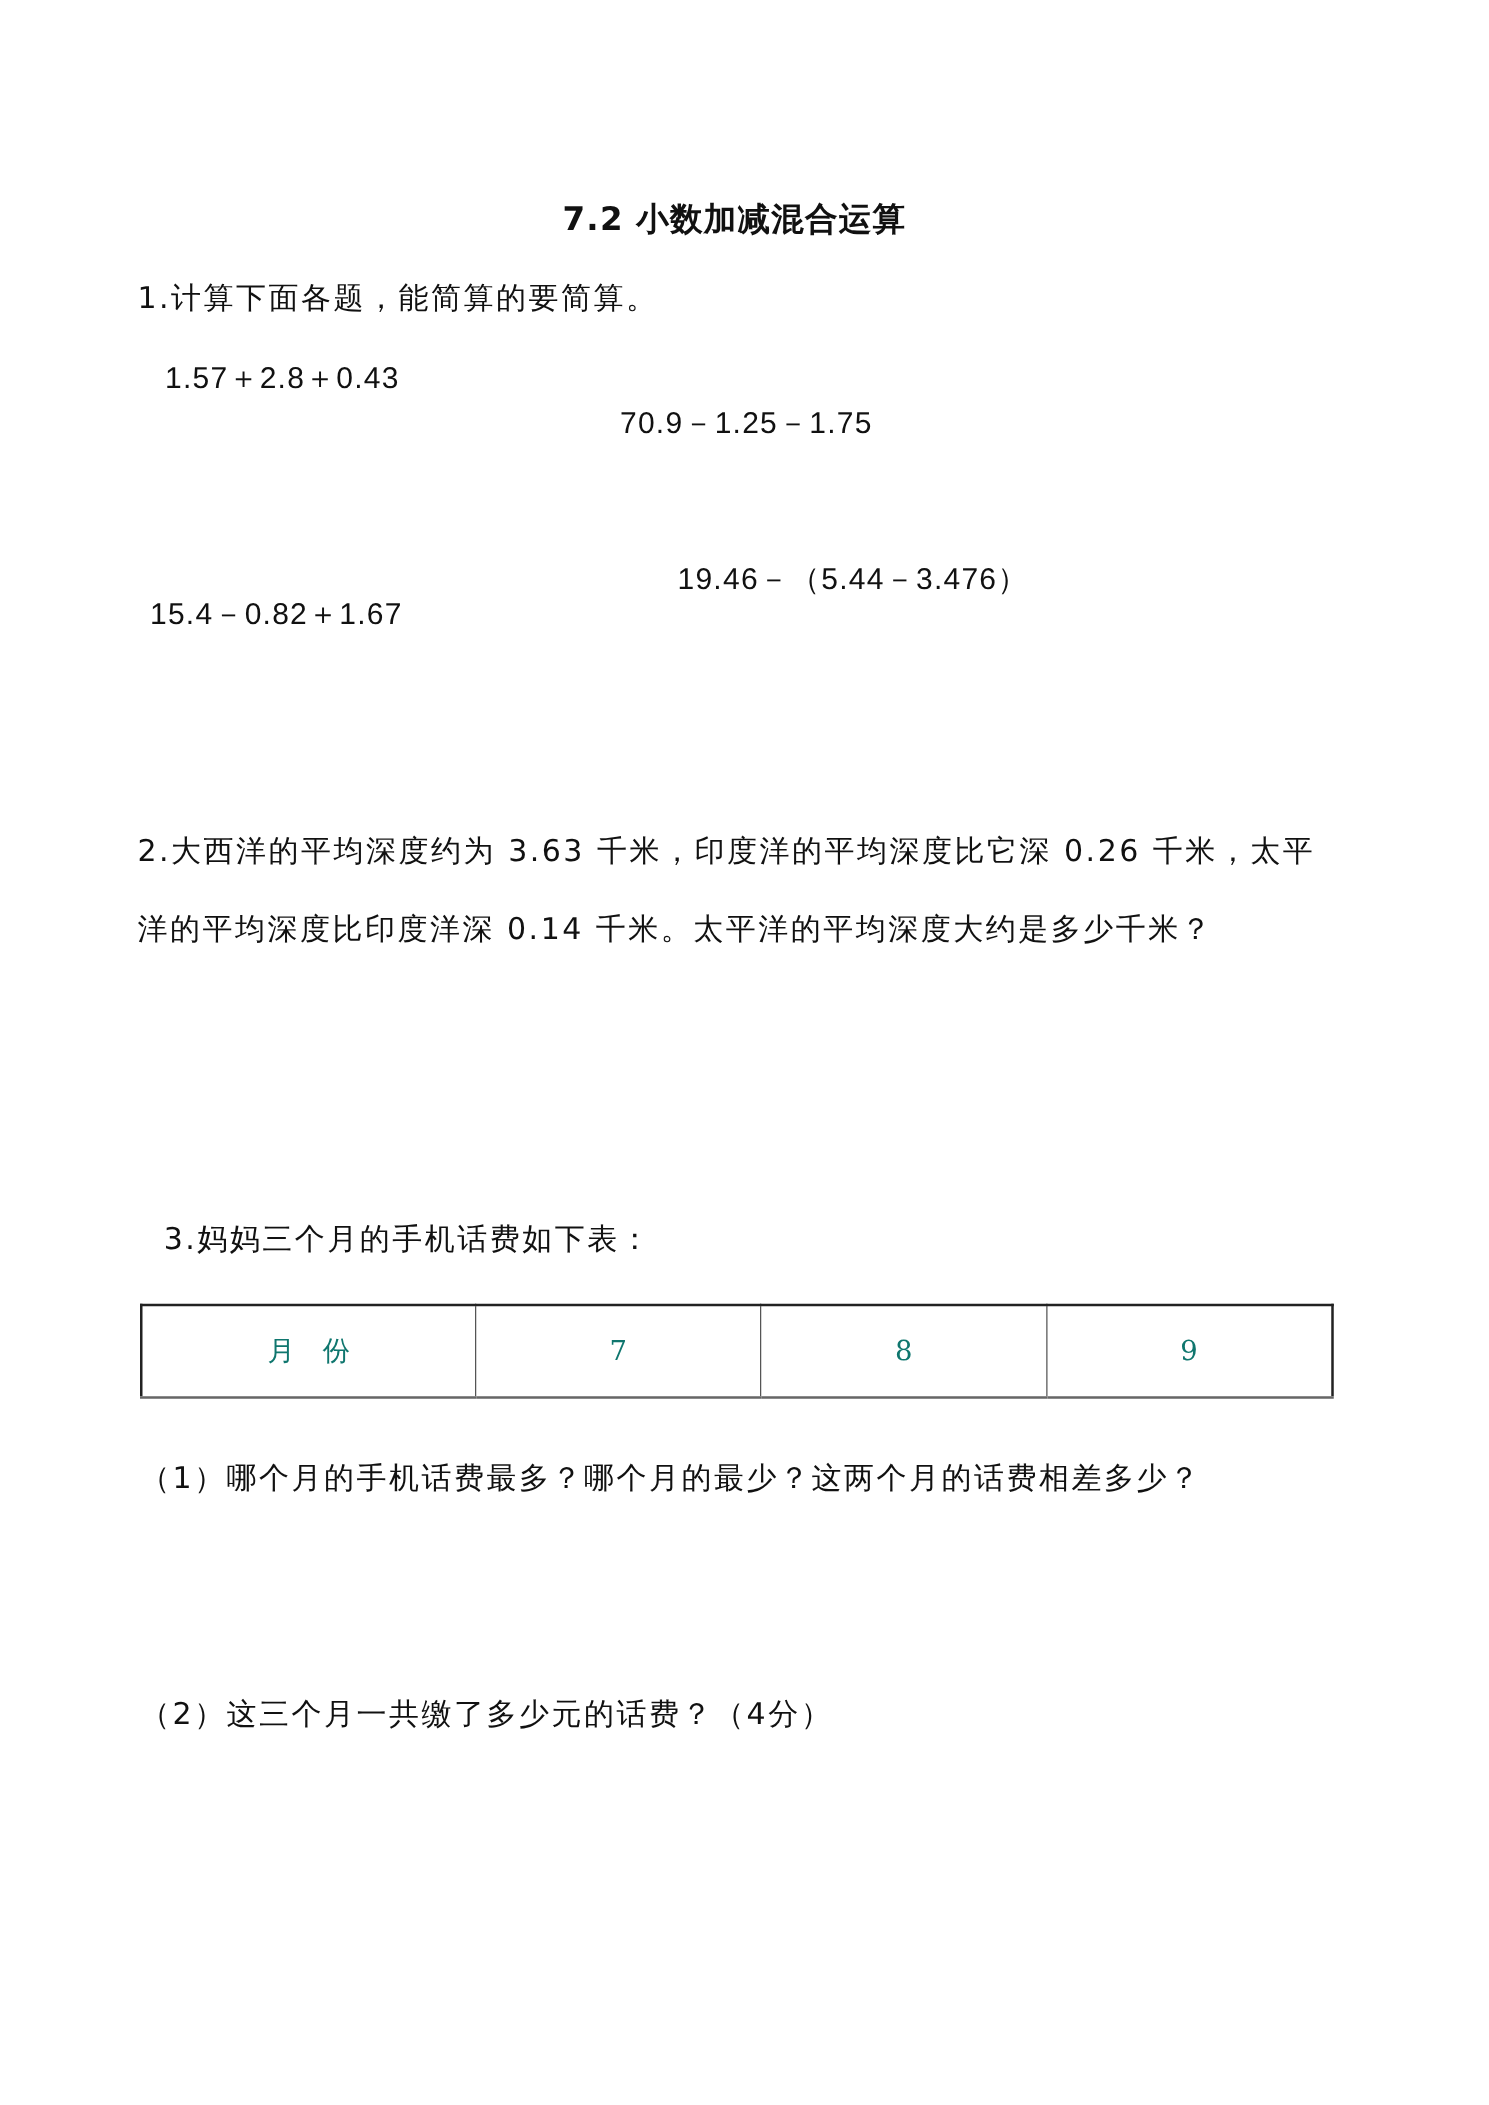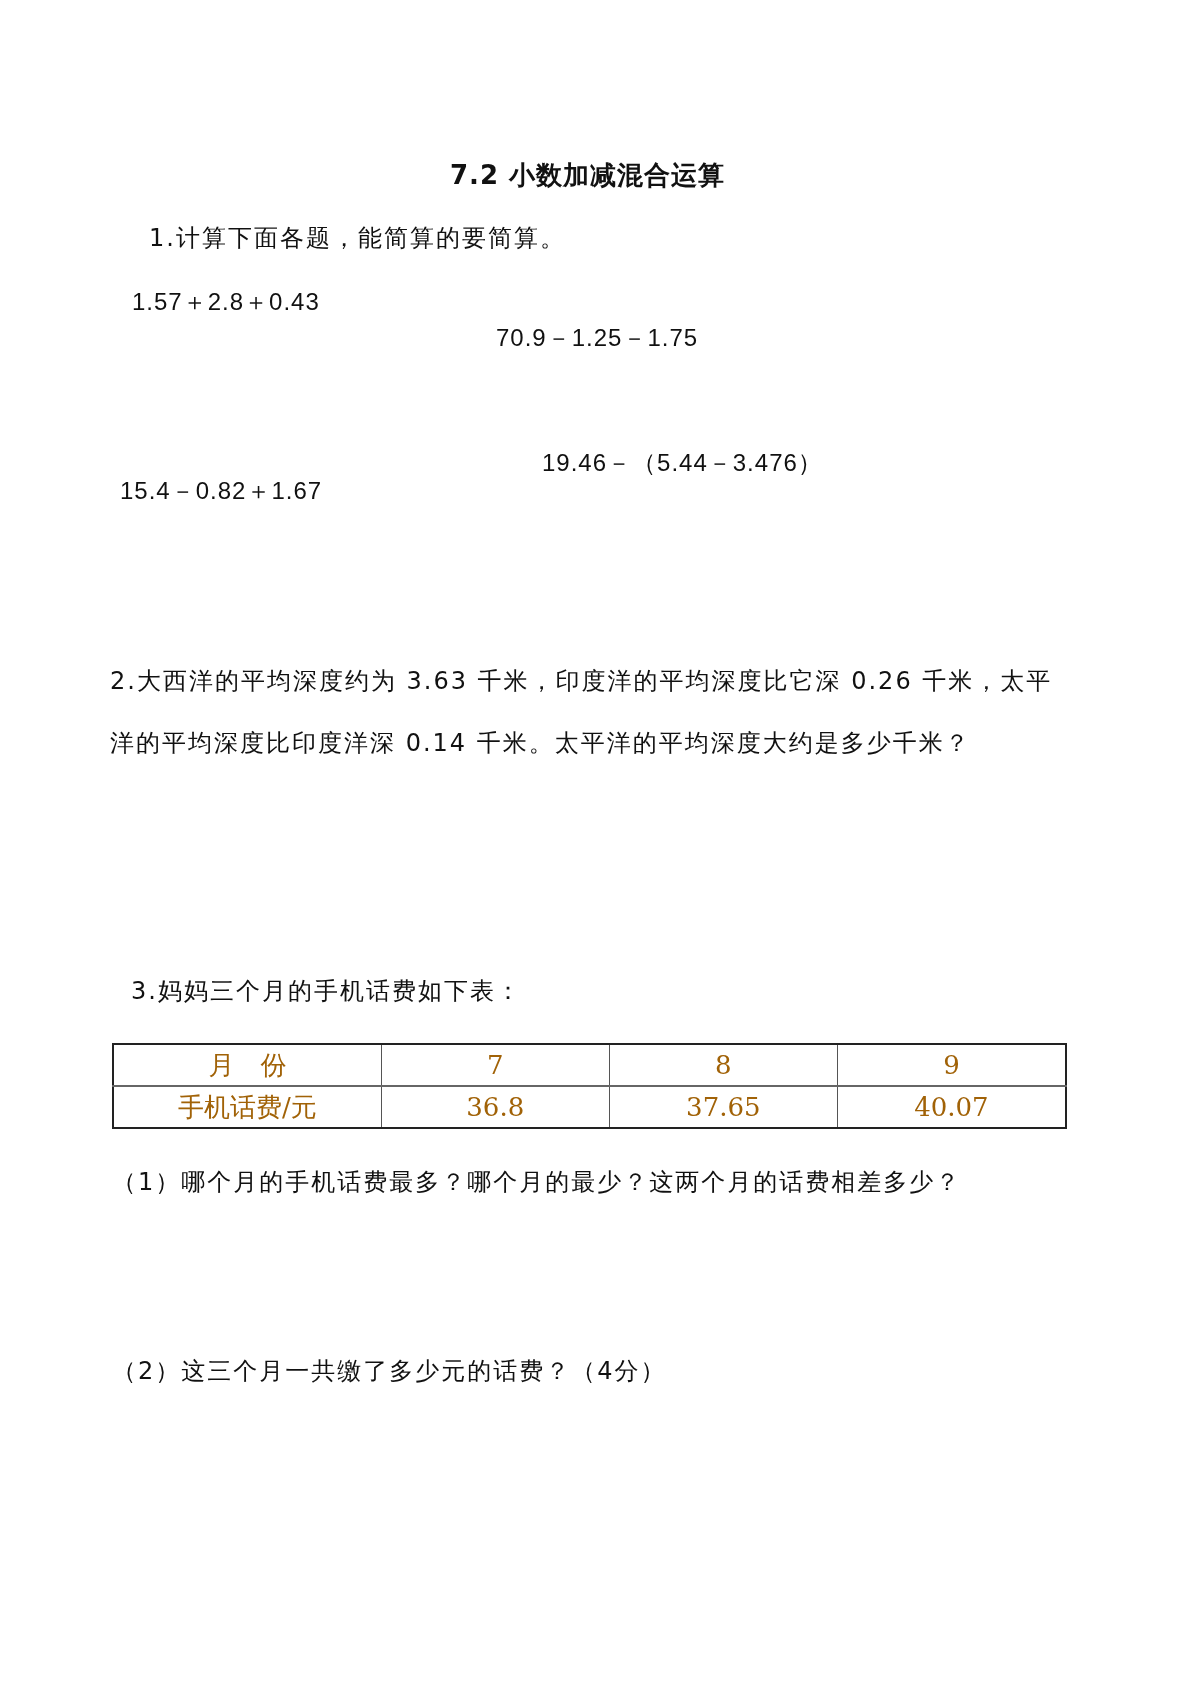--- a/index.html
+++ b/index.html
@@ -4,52 +4,46 @@
 <style>
   html, body { margin: 0; padding: 0; background: #ffffff; }
   body { width: 1191px; height: 1684px; position: relative; overflow: hidden;
          font-family: "DejaVu Sans", "Liberation Sans", sans-serif; color: #111; }
   .abs { position: absolute; white-space: nowrap; }
   .title { top: 158px; left: 0; width: 1175px; text-align: center; font-size: 26px; font-weight: bold; letter-spacing: 1px; }
   .q { font-size: 24px; letter-spacing: 2px; }
   .expr { font-size: 24px; font-family: "Liberation Sans", "DejaVu Sans", sans-serif; letter-spacing: 1px; }
   .fee-table { position: absolute; left: 112px; top: 1043px; width: 955px; border-collapse: collapse;
                border: 2px solid #222; font-family: "DejaVu Serif", "Liberation Serif", serif; }
-  .fee-table td { border: 1px solid #555; height: 40px; text-align: center; font-size: 26px; color: #a16207; padding: 0; }
+  .fee-table td { border: 1px solid #555; height: 40px; text-align: center; font-size: 22px; color: #0f766e; padding: 16px; }
   .fee-table td.label { width: 268px; }
   .fee-table td.val { width: 228px; }
   .fee-table tr:first-child td { border-bottom: 2px solid #666; }
 </style>
 </head>
 <body>
 
 <div class="abs title">7.2 小数加减混合运算</div>
 
-<div class="abs q" style="top:222px; left:110px;margin-left:39px;">1.计算下面各题，能简算的要简算。</div>
+<div class="abs q" style="top:222px; left:110px;">1.计算下面各题，能简算的要简算。</div>
 <div class="abs expr" style="top:286px; left:132px;text-align:right;">1.57＋2.8＋0.43</div>
 <div class="abs expr" style="top:286px; left:496px;margin-top:36px;">70.9－1.25－1.75</div>
 <div class="abs expr" style="top:475px; left:120px;">15.4－0.82＋1.67</div>
 <div class="abs expr" style="top:447px; left:542px;">19.46－（5.44－3.476）</div>
 
 <div class="abs q" style="top:665px; left:110px;">2.大西洋的平均深度约为 3.63 千米，印度洋的平均深度比它深 0.26 千米，太平</div>
 <div class="abs q" style="top:727px; left:110px;">洋的平均深度比印度洋深 0.14 千米。太平洋的平均深度大约是多少千米？</div>
 
 <div class="abs q" style="top:975px; left:110px;margin-left:21px;">3.妈妈三个月的手机话费如下表：</div>
 
 <table class="fee-table">
   <tbody>
       <tr>
     <td class="label">月　份</td>
     <td class="val">7</td>
     <td class="val">8</td>
     <td class="val">9</td>
   </tr>
-  <tr>
-    <td class="label">手机话费/元</td>
-    <td class="val">36.8</td>
-    <td class="val">37.65</td>
-    <td class="val">40.07</td>
-  </tr>
 </tbody>
   </table>
 
 <div class="abs q" style="top:1166px; left:112px;">（1）哪个月的手机话费最多？哪个月的最少？这两个月的话费相差多少？</div>
 <div class="abs q" style="top:1355px; left:112px;">（2）这三个月一共缴了多少元的话费？（4分）</div>
 
 </body></html>

